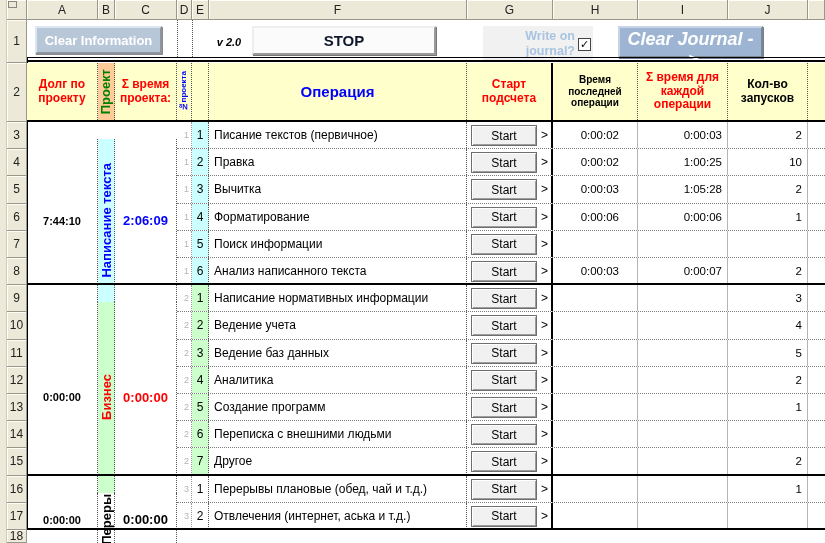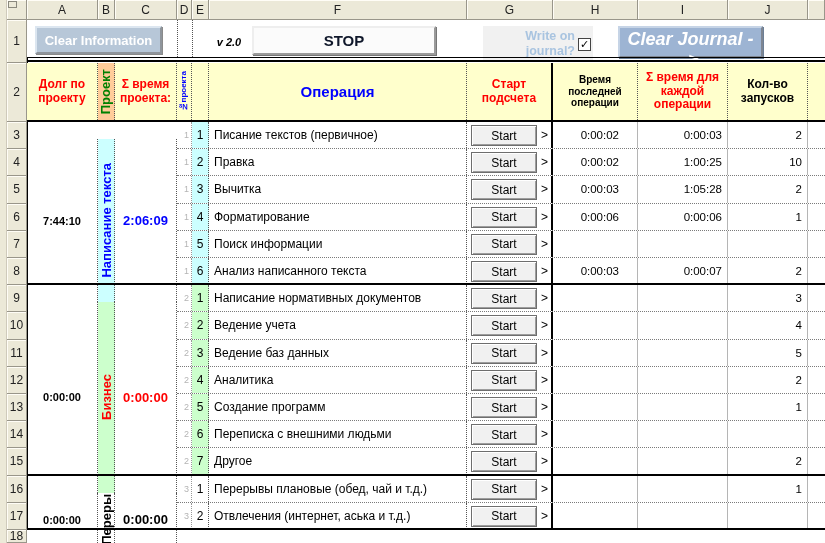--- a/index.html
+++ b/index.html
@@ -259,21 +259,21 @@
       <div class="block" style="top: 163.2px; height: 190.4px;">
         <div class="merge mA">0:00:00</div>
         <div class="merge mB" style="background: rgb(204, 255, 204);">
           <span class="vert" style="color: rgb(255, 0, 0);">Бизнес</span>
         </div>
         <div class="merge mC" style="color: rgb(255, 0, 0);">0:00:00</div>
         <div class="rows">
           <div class="drow" style="top: 0px; height: 27.2px;">
             <div class="dcell dD">2</div>
             <div class="dcell dE" style="background: rgb(204, 255, 204);">1</div>
-            <div class="dcell dF">Написание нормативных документов</div>
+            <div class="dcell dF">Написание нормативных информации</div>
             <div class="dcell dG">
               <button class="start-btn" style="top: 3.1px;">Start</button>
               <span class="run-arrow">&gt;</span>
             </div>
             <div class="dcell dH"></div>
             <div class="dcell dI"></div>
             <div class="dcell dJ">3</div>
             <div class="dcell dK"></div>
           </div>
           <div class="drow" style="top: 27.2px; height: 27.2px;">

